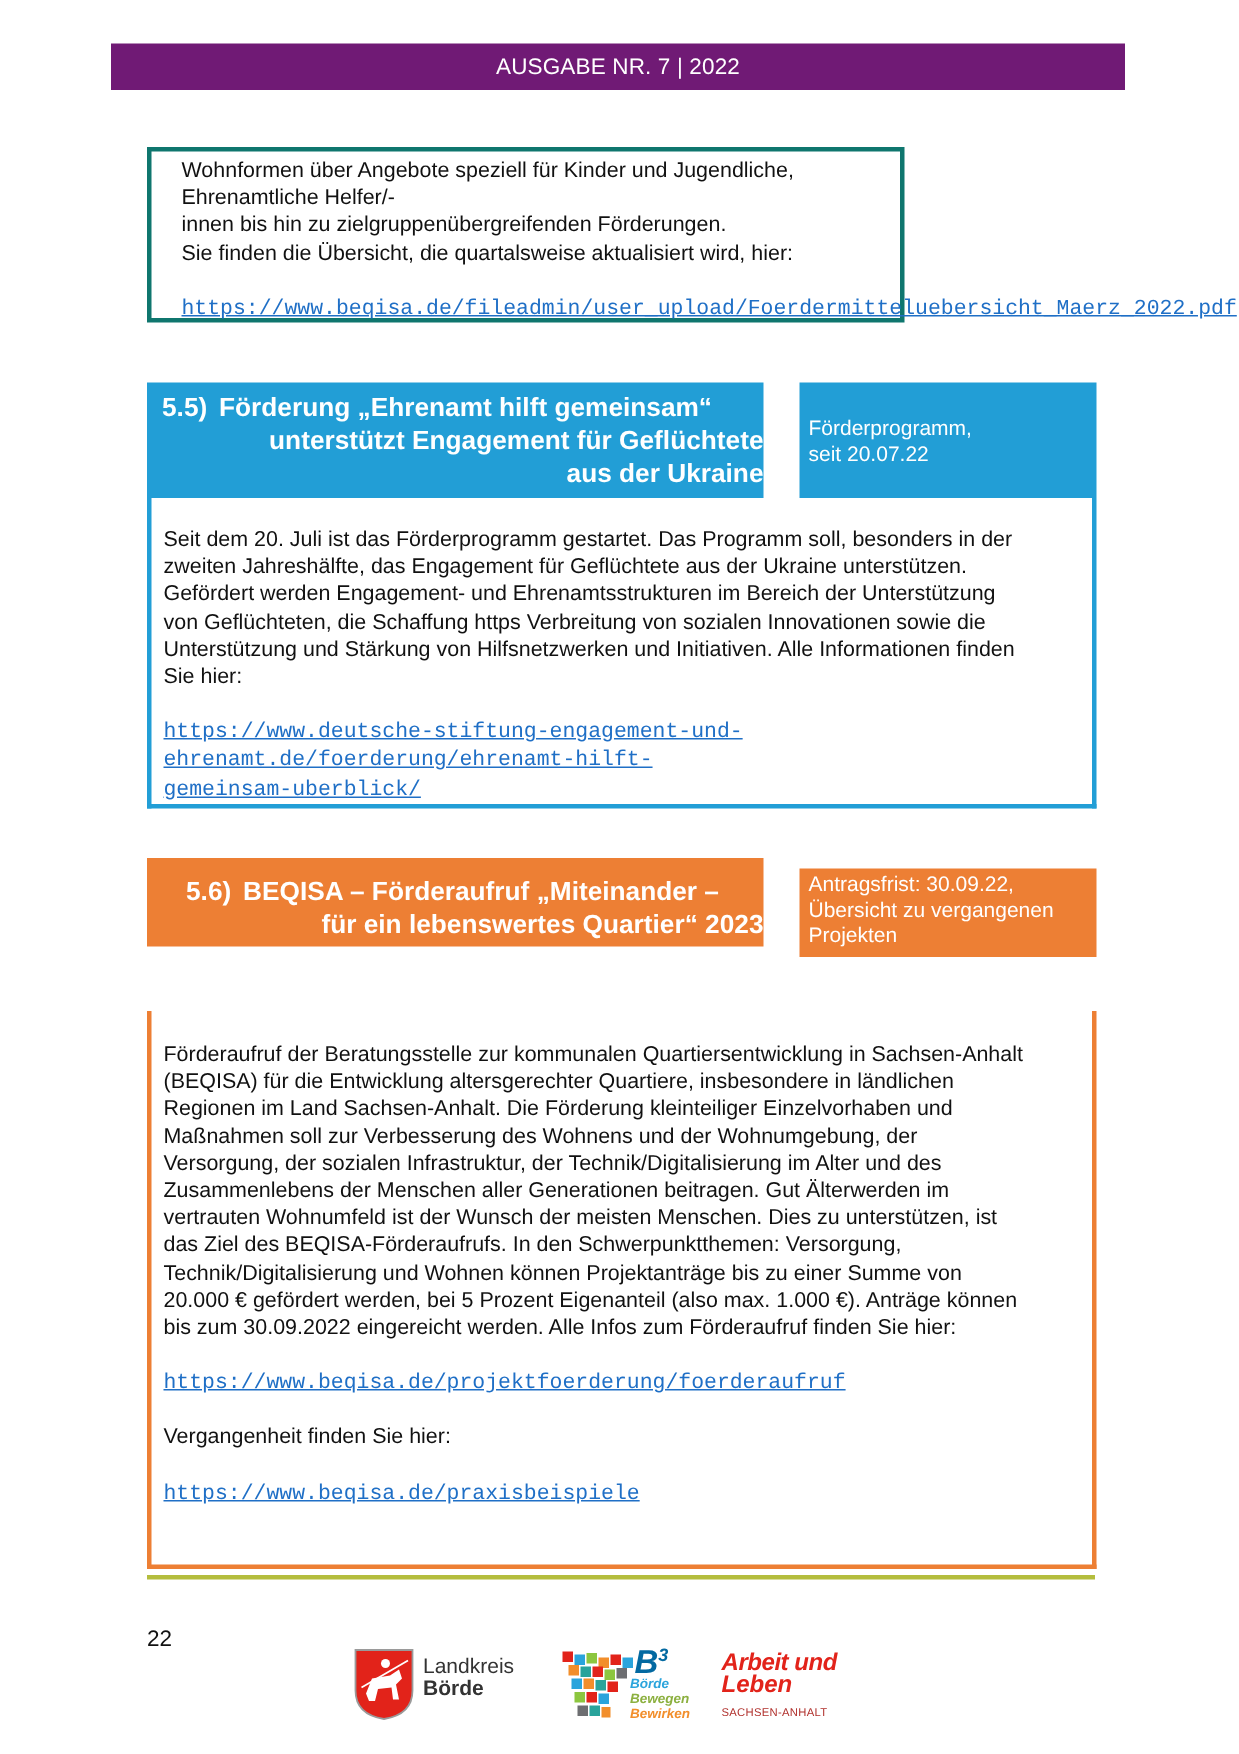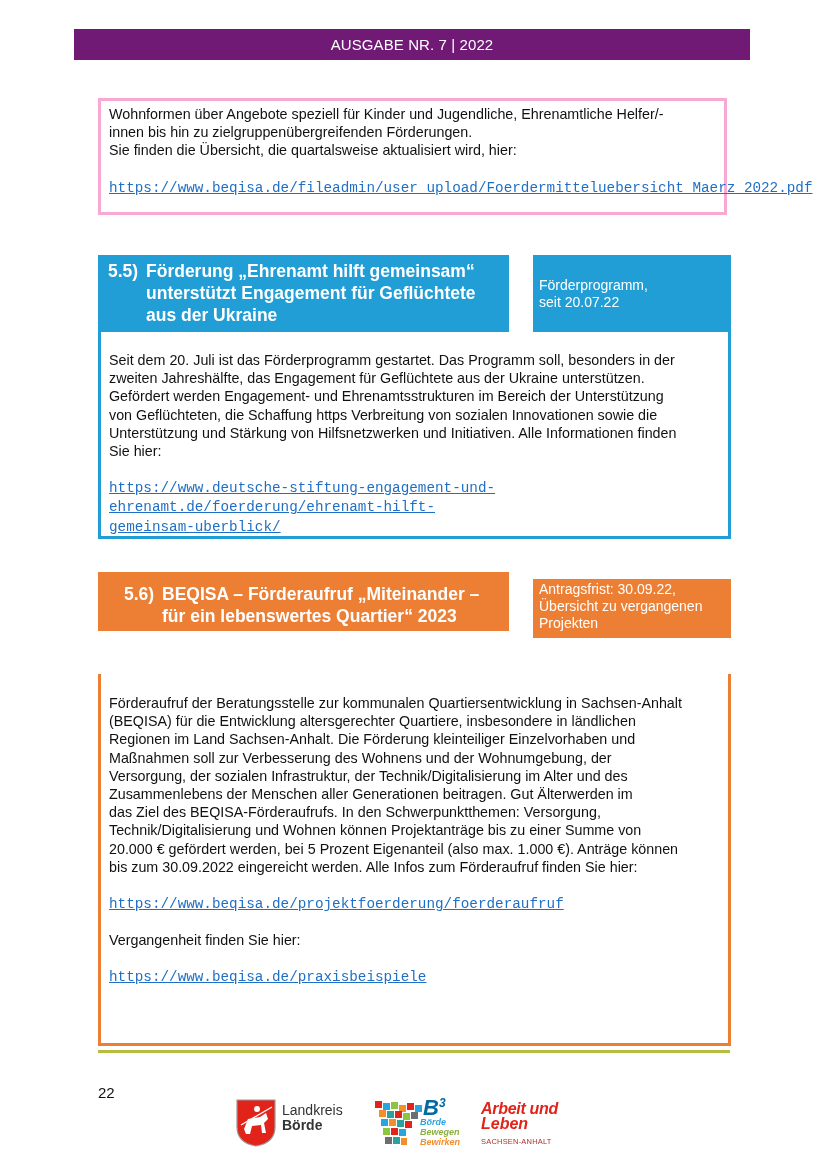--- a/index.html
+++ b/index.html
@@ -3,25 +3,25 @@
 <meta charset="utf-8">
 <style>
   html, body { margin: 0; padding: 0; background: #ffffff; }
   body { width: 826px; height: 1169px; position: relative; overflow: hidden;
          font-family: "Liberation Sans", "DejaVu Sans", sans-serif; color: #111; }
   .topbar { position: absolute; left: 74px; top: 29px; width: 676px; height: 31px; background: #701a75;
             color: #fff; font-size: 15px; text-align: center; line-height: 31px; letter-spacing: 0.1px; }
   .box { position: absolute; box-sizing: border-box; }
   .body-text { font-size: 14.3px; line-height: 18.2px; }
   .link { color: #1f6fc6; text-decoration: underline; font-family: Liberation Mono, monospace; }
-  .box-red { left: 98px; top: 98px; width: 629px; height: 117px; border: 3px solid #f9a8d4; padding: 4px 8px 0 8px; }
+  .box-red { left: 98px; top: 98px; width: 505px; height: 117px; border: 3px solid #0f766e; padding: 4px 8px 0 20px; }
   .hdr { position: absolute; box-sizing: border-box; color: #fff; }
   .hdr-title { font-weight: bold; font-size: 17.5px; line-height: 22px; }
   .hdr-title .num { display: inline-block; width: 38px; }
-  .hdr-title .indent { padding-left: 38px; display: block; }
+  .hdr-title .indent { padding-left: 38px; display: block; text-align: right; }
   .hdr-side { font-size: 14px; line-height: 17px; }
   .sep { position: absolute; background: #fff; }
   .blue { background: #229ed6; }
   .orange { background: #ed7f34; }
   .content-blue { border: 3px solid #229ed6; border-top: none; }
   .content-orange { border: 3px solid #ed7f34; border-top: none; }
   .footer-line { position: absolute; left: 98px; top: 1050px; width: 632px; height: 3px; background: #b4bd3d; }
   .pagenum { position: absolute; left: 98px; top: 1084px; font-size: 15px; }
   .logo { position: absolute; }
 </style>
@@ -78,20 +78,21 @@
   <div>Übersicht zu vergangenen</div>
   <div>Projekten</div>
 </div>
 <div class="box content-orange body-text" style="left:98px; top:674px; width:633px; height:372px; padding:20px 8px 0 8px;">
   <div>Förderaufruf der Beratungsstelle zur kommunalen Quartiersentwicklung in Sachsen-Anhalt</div>
   <div>(BEQISA) für die Entwicklung altersgerechter Quartiere, insbesondere in ländlichen</div>
   <div>Regionen im Land Sachsen-Anhalt. Die Förderung kleinteiliger Einzelvorhaben und</div>
   <div>Maßnahmen soll zur Verbesserung des Wohnens und der Wohnumgebung, der</div>
   <div>Versorgung, der sozialen Infrastruktur, der Technik/Digitalisierung im Alter und des</div>
   <div>Zusammenlebens der Menschen aller Generationen beitragen. Gut Älterwerden im</div>
+  <div>vertrauten Wohnumfeld ist der Wunsch der meisten Menschen. Dies zu unterstützen, ist</div>
   <div>das Ziel des BEQISA-Förderaufrufs. In den Schwerpunktthemen: Versorgung,</div>
   <div>Technik/Digitalisierung und Wohnen können Projektanträge bis zu einer Summe von</div>
   <div>20.000 € gefördert werden, bei 5 Prozent Eigenanteil (also max. 1.000 €). Anträge können</div>
   <div>bis zum 30.09.2022 eingereicht werden. Alle Infos zum Förderaufruf finden Sie hier:</div>
   <div style="height:18px"></div>
   <a class="link">https://www.beqisa.de/projektfoerderung/foerderaufruf</a>
   <div style="height:18px"></div>
   <div>Vergangenheit finden Sie hier:</div>
   <div style="height:18px"></div>
   <a class="link">https://www.beqisa.de/praxisbeispiele</a>

